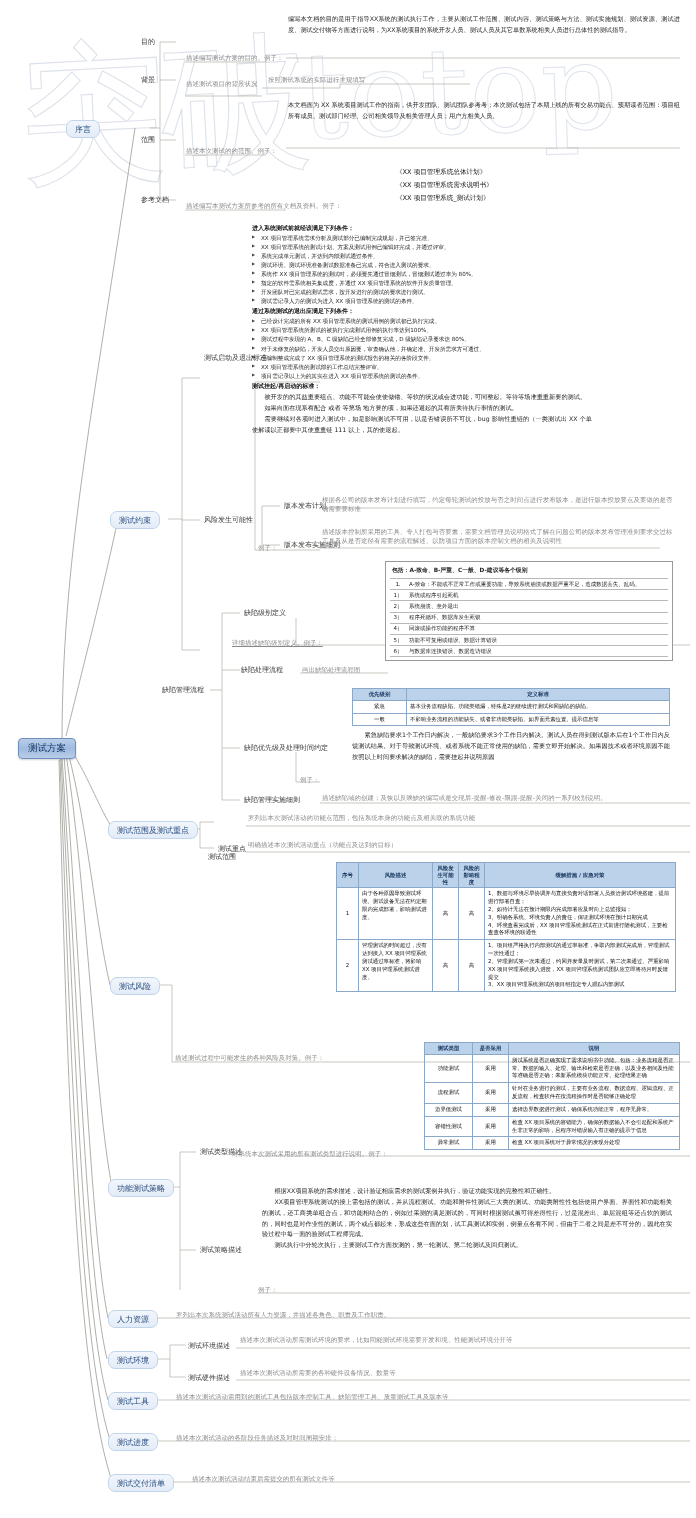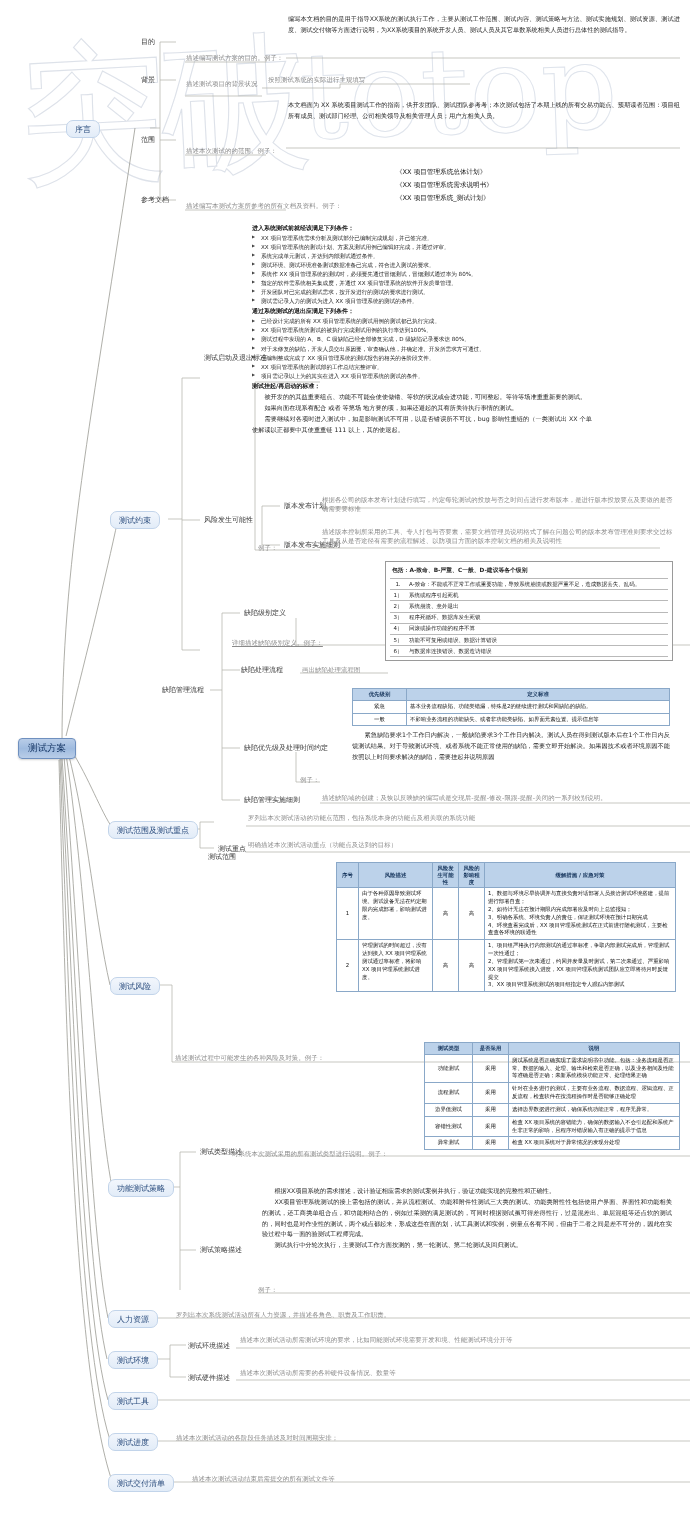--- a/index.html
+++ b/index.html
@@ -462,20 +462,21 @@
   <div class="node l1-node" style="left:108px; top:1310px;">人力资源</div>
   <div class="node note" style="left:176px; top:1311px; width:500px;">罗列出本次系统测试活动所有人力资源，并描述各角色、职责及工作职责。</div>
 
   <div class="node l1-node" style="left:108px; top:1351px;">测试环境</div>
   <div class="node l2-node" style="left:186px; top:1340px;">测试环境描述</div>
   <div class="node note" style="left:240px; top:1336px; width:430px;">描述本次测试活动所需测试环境的要求，比如同能测试环境需要开发和境、性能测试环境分开等</div>
   <div class="node l2-node" style="left:186px; top:1372px;">测试硬件描述</div>
   <div class="node note" style="left:240px; top:1369px; width:430px;">描述本次测试活动所需要的各种硬件设备情况、数量等</div>
 
   <div class="node l1-node" style="left:108px; top:1392px;">测试工具</div>
+  <div class="node note" style="left:176px; top:1393px; width:500px;">描述本次测试活动需用到的测试工具包括版本控制工具、缺陷管理工具、质量测试工具及版本等</div>
 
   <div class="node l1-node" style="left:108px; top:1433px;">测试进度</div>
   <div class="node note" style="left:176px; top:1434px; width:500px;">描述本次测试活动的各阶段任务描述及对时间周期安排；</div>
 
   <div class="node l1-node" style="left:108px; top:1474px;">测试交付清单</div>
   <div class="node note" style="left:192px; top:1475px; width:484px;">描述本次测试活动结束后需提交的所有测试文件等</div>
 
 </div>
 
 </body></html>

